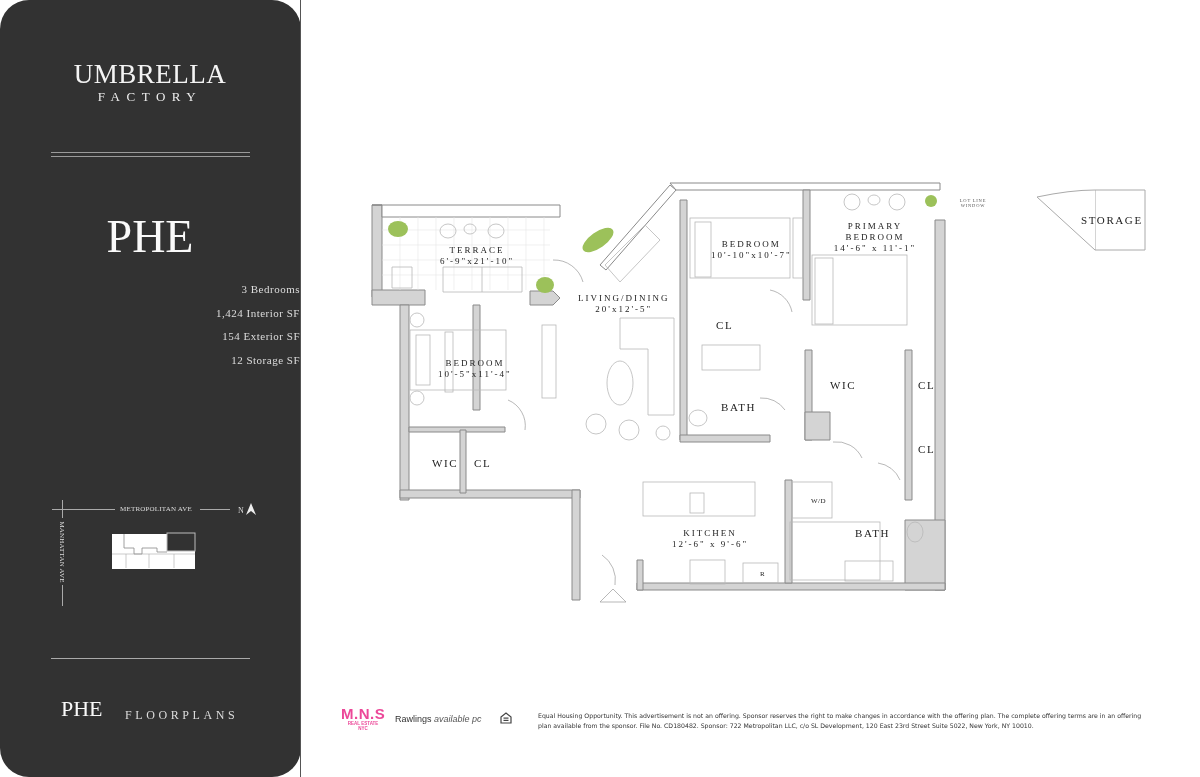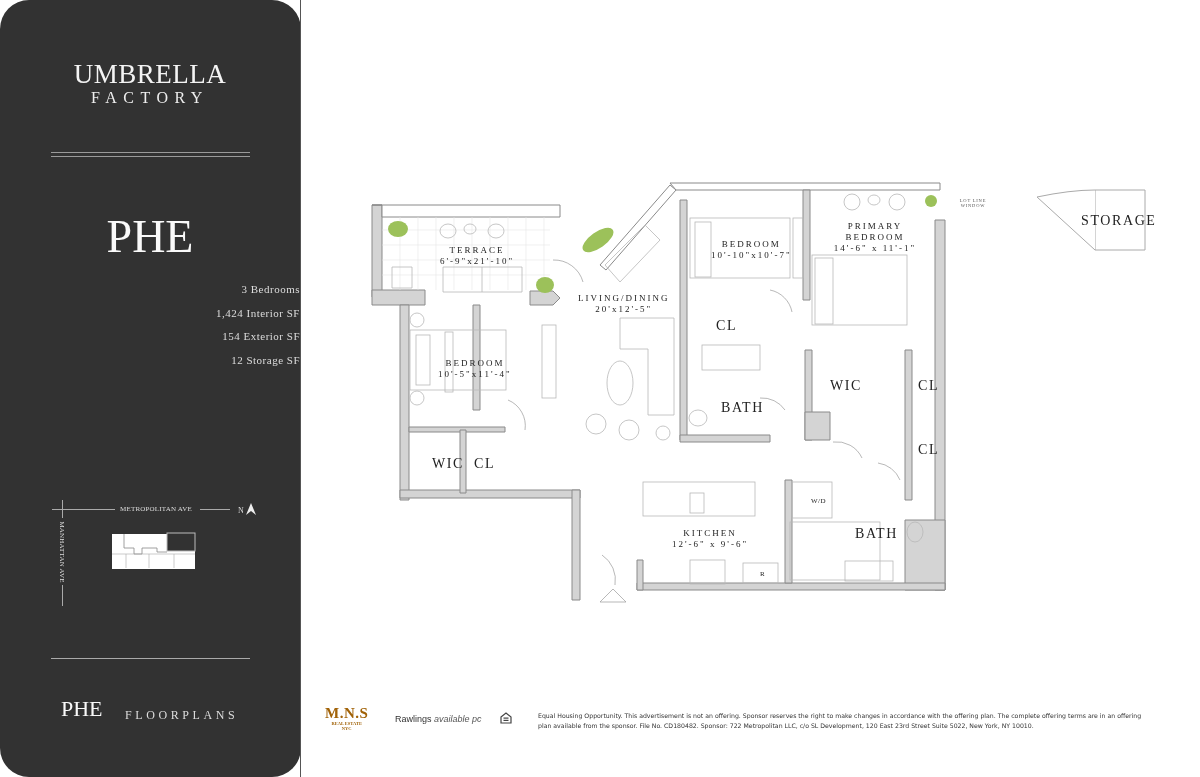--- a/index.html
+++ b/index.html
@@ -1,33 +1,33 @@
 <!DOCTYPE html>
 <html><head>
 <meta charset="utf-8">
 <style>
   html,body{margin:0;padding:0;}
   body{width:1200px;height:777px;position:relative;overflow:hidden;background:#fff;font-family:"DejaVu Serif",serif;}
   .sidebar{position:absolute;left:0;top:0;width:301px;height:777px;background:#323232;color:#f2f2f2;border-radius:29px;}
   .sidebar .edge{position:absolute;right:0;top:0;width:1px;height:777px;background:#555;}
   .logo1{position:absolute;left:0;width:300px;top:59px;text-align:center;font-family:"Liberation Serif",serif;font-size:27px;letter-spacing:0.5px;color:#f4f4f4;}
-  .logo2{position:absolute;left:0;width:300px;top:89px;text-align:center;font-family:"Liberation Serif",serif;font-size:16px;letter-spacing:6.5px;color:#eee;}
+  .logo2{position:absolute;left:0;width:300px;top:89px;text-align:center;font-family:"Liberation Serif",serif;font-size:13px;letter-spacing:6.5px;color:#eee;}
   .dbl{position:absolute;left:51px;width:199px;height:1px;background:#9a9a9a;}
   .title{position:absolute;left:0;width:300px;top:210px;text-align:center;font-family:"Liberation Serif",serif;font-size:46px;color:#fafafa;}
   .stats{position:absolute;left:0;width:300px;top:283px;text-align:right;font-family:"Liberation Serif",serif;font-size:11px;color:#ddd;letter-spacing:0.5px;}
   .stats div{height:23.5px;}
   .street-h{position:absolute;font-family:"Liberation Serif",serif;font-size:7px;color:#ddd;letter-spacing:0.2px;}
   .line{position:absolute;background:#aaa;}
   .bottom-line{position:absolute;left:51px;top:658px;width:199px;height:1px;background:#aaa;}
   .foot-title{position:absolute;left:61px;top:696px;font-family:"Liberation Serif",serif;font-size:22px;color:#fafafa;}
   .foot-sub{position:absolute;left:125px;top:708px;font-family:"Liberation Serif",serif;font-size:12px;letter-spacing:3.6px;color:#ddd;}
   .lbl{position:absolute;font-family:"Liberation Serif",serif;font-size:9px;letter-spacing:2px;color:#222;text-align:center;line-height:11px;white-space:nowrap;}
-  .lbl.small{font-size:14px;letter-spacing:1.6px;}
+  .lbl.small{font-size:11px;letter-spacing:1.6px;}
   .tiny{position:absolute;font-family:"Liberation Serif",serif;font-size:4.5px;letter-spacing:0.8px;color:#555;text-align:center;line-height:5px;}
-  .mns{position:absolute;left:325px;top:706px;text-align:center;font-family:Liberation Serif, serif;color:#a16207;}
+  .mns{position:absolute;left:341px;top:706px;text-align:center;font-family:Liberation Sans, sans-serif;color:#ec4899;}
   .mns .big{font-size:15px;font-weight:bold;letter-spacing:0.5px;line-height:15px;}
   .mns .s{font-size:4.5px;font-weight:bold;line-height:5px;}
   .rawl{position:absolute;left:395px;top:714px;font-family:"Liberation Sans",sans-serif;font-size:9px;color:#333;}
   .rawl i{font-weight:normal;color:#555;}
   .eho{position:absolute;left:500px;top:712px;width:12px;height:12px;}
   .legal{position:absolute;left:538px;top:711px;width:615px;font-family:"DejaVu Sans",sans-serif;font-size:6.2px;color:#333;line-height:9.5px;}
 </style>
 </head>
 <body>
 

